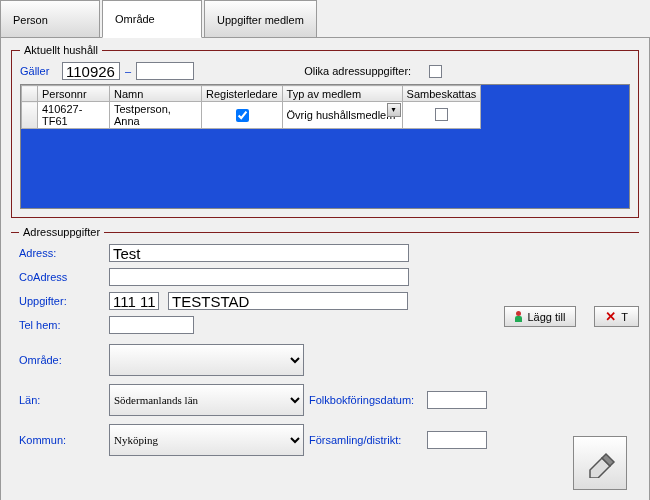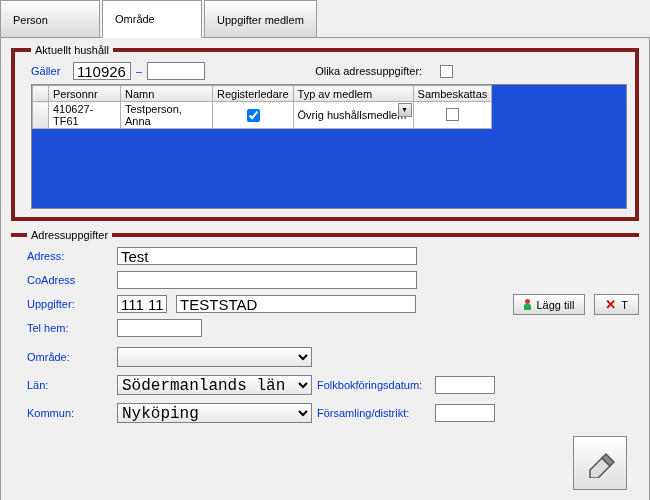--- a/index.html
+++ b/index.html
@@ -34,40 +34,40 @@
     z-index: 2;
   }
   .content {
     border: 1px solid #9a9a9a;
     background: #f0f0f0;
     padding: 6px 10px 10px 10px;
     height: 476px;
     margin-top: -1px;
   }
   fieldset {
-    border: 4px solid #7f1d1d;
+    border: 1px solid #7f1d1d;
     margin: 0 0 8px 0;
-    padding: 6px 8px 8px 16px;
+    padding: 6px 8px 8px 8px;
   }
   legend { padding: 0 4px; color: #000; }
   .label { color: #0033cc; display: inline-block; }
   .row { display: flex; align-items: center; margin-bottom: 4px; }
   input[type=text] {
     border: 1px solid #7a7f8a;
     height: 18px;
     padding: 1px 3px;
     font-family: inherit;
     font-size: 15px;
     background: #fff;
   }
   select {
     border: 1px solid #7a7f8a;
-    height: 20px;
-    font-family: Liberation Mono, monospace;
-    font-size: 16px;
+    height: 32px;
+    font-family: Liberation Serif, serif;
+    font-size: 11px;
     background: linear-gradient(#fff,#e6e6e6);
   }
   .grid {
     border: 1px solid #888;
     background: #1d4ed8;
     height: 125px;
     overflow: hidden;
   }
   .grid table { border-collapse: collapse; width: auto; }
   .grid th, .grid td {
@@ -101,23 +101,23 @@
   .checkbox {
     width: 13px; height: 13px;
     border: 1px solid #7a7f8a;
     background: #fff;
     display: inline-block;
   }
   .dash { color:#0033cc; padding:0 5px; }
   .right-col {
     position:absolute;
     right:10px;
-    top:256px;
+    top:268px;
     display:flex;
-    gap:9px;
+    gap:18px;
   }
   .content { position:relative; }
   .addr-grid { display:grid; grid-template-columns: 90px 1fr; row-gap:6px; align-items:center; }
   .cellcheck { text-align:center !important; }
   .dropdown-cell { position:relative; }
   .dd-arrow {
     position:absolute; right:1px; top:1px;
     width:14px;height:14px;
     background:linear-gradient(#f5f5f5,#ccc);
     border:1px solid #888;

